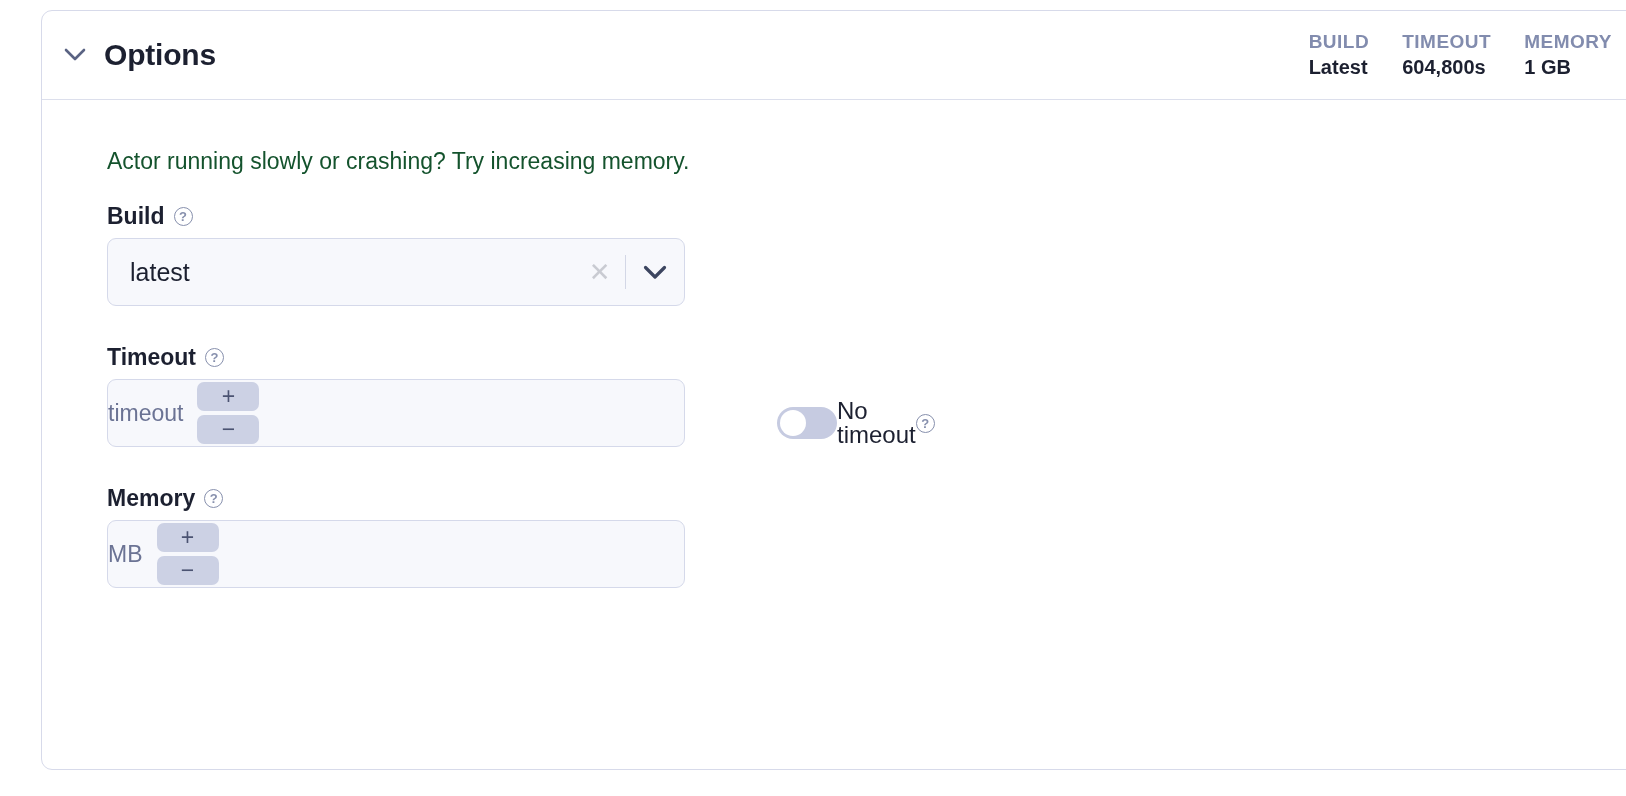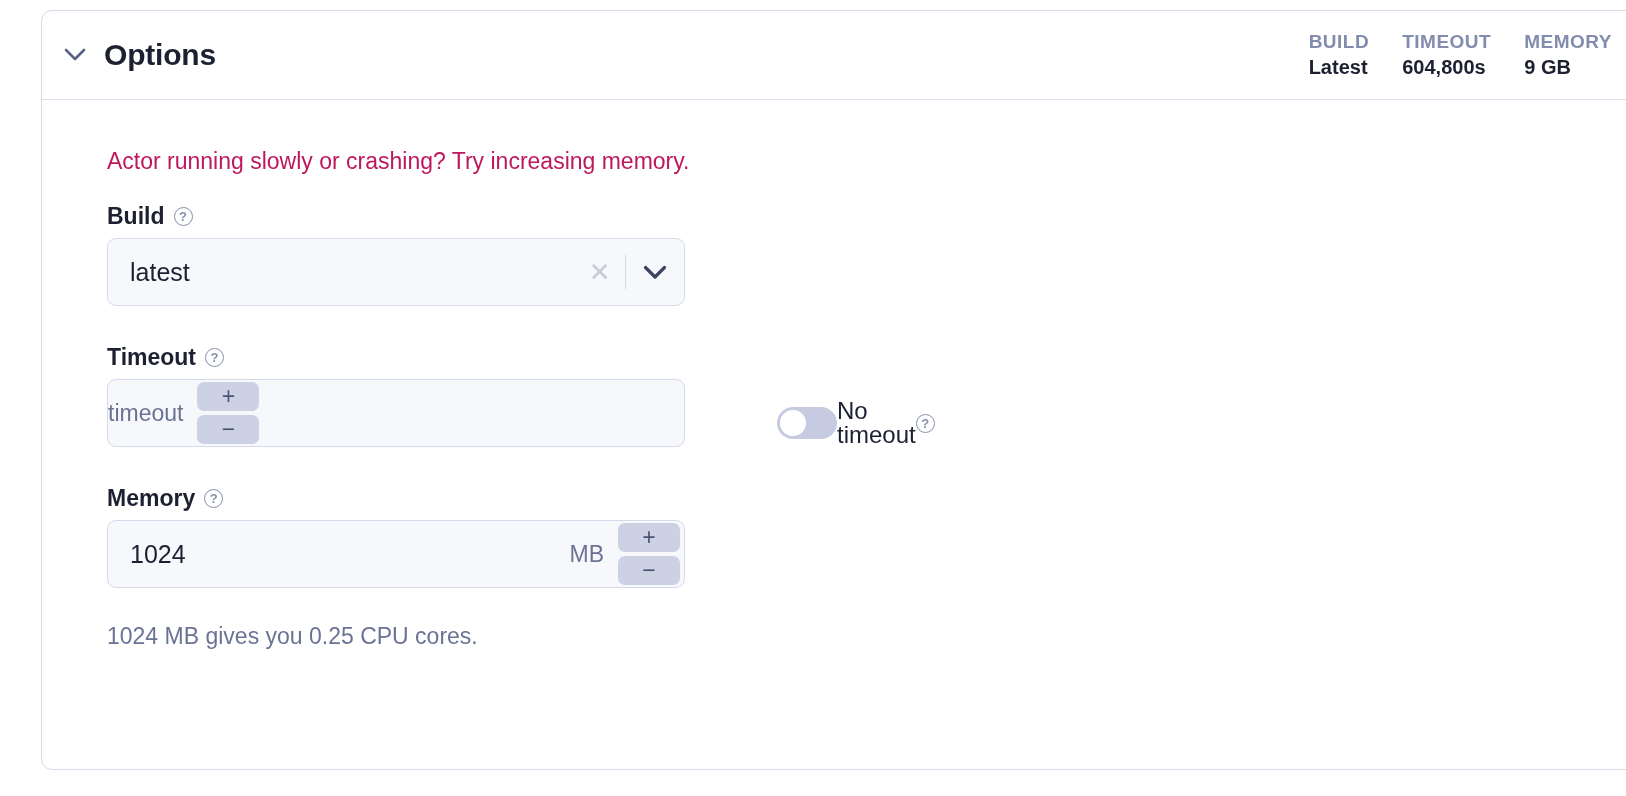--- a/index.html
+++ b/index.html
@@ -90,21 +90,21 @@
   
   .card-body {
     position: relative;
     padding: 0;
   }
   .intro-text {
     position: absolute;
     left: 65px;
     top: 48px;
     font-size: 23px;
-    color: #be185d;
+    color: #14532d;
     line-height: 1.2;
   }
 
   .field-group { position: absolute; left: 65px; }
   .field-build   { top: 105px; }
   .field-timeout { top: 246px; }
   .field-memory  { top: 387px; }
 
   .field-label-row {
     display: flex;
@@ -270,21 +270,21 @@
         <div class="stat">
           <span class="stat-label">BUILD</span>
           <span class="stat-value">Latest</span>
         </div>
         <div class="stat">
           <span class="stat-label">TIMEOUT</span>
           <span class="stat-value">604,800s</span>
         </div>
         <div class="stat">
           <span class="stat-label">MEMORY</span>
-          <span class="stat-value">9 GB</span>
+          <span class="stat-value">1 GB</span>
         </div>
       </div>
     </div>
 
     <div class="card-body">
 
       <div class="intro-text">Actor running slowly or crashing? Try increasing memory.</div>
 
       <div class="field-group field-build">
         <div class="field-label-row">
@@ -324,28 +324,26 @@
           <span class="help-icon">?</span>
         </div>
       </div>
 
       <div class="field-group field-memory">
         <div class="field-label-row">
           <span class="field-label">Memory</span>
           <span class="help-icon">?</span>
         </div>
         <div class="input-shell">
-          <span class="input-value">1024</span>
           <span class="input-suffix">MB</span>
           <span class="stepper">
             <span class="stepper-btn">+</span>
             <span class="stepper-btn">−</span>
           </span>
         </div>
       </div>
 
       <div class="helper-text">
-        <div>1024 MB gives you 0.25 CPU cores.</div>
       </div>
 
     </div>
   </div>
 </div>
 
 </body></html>

